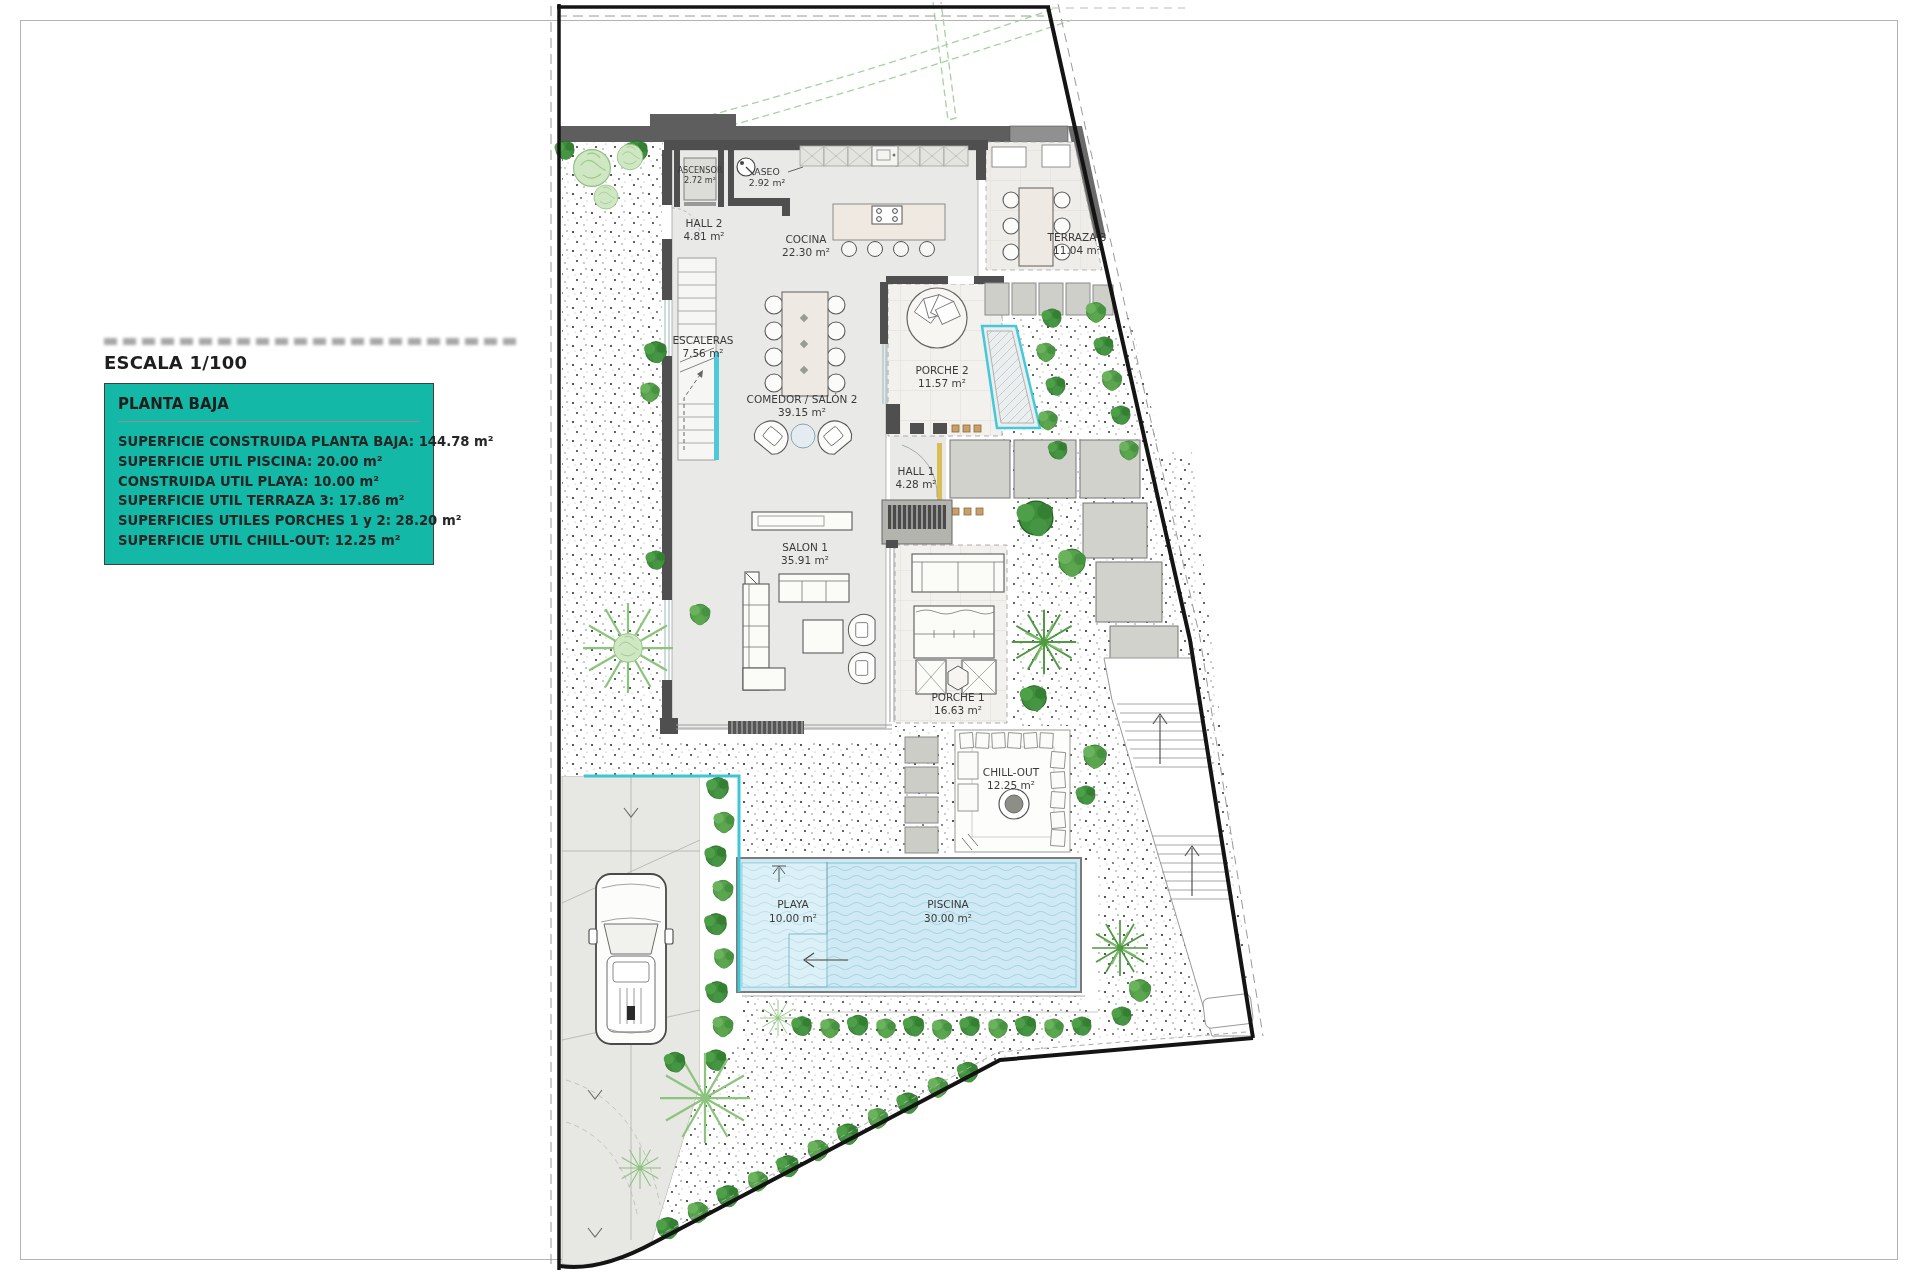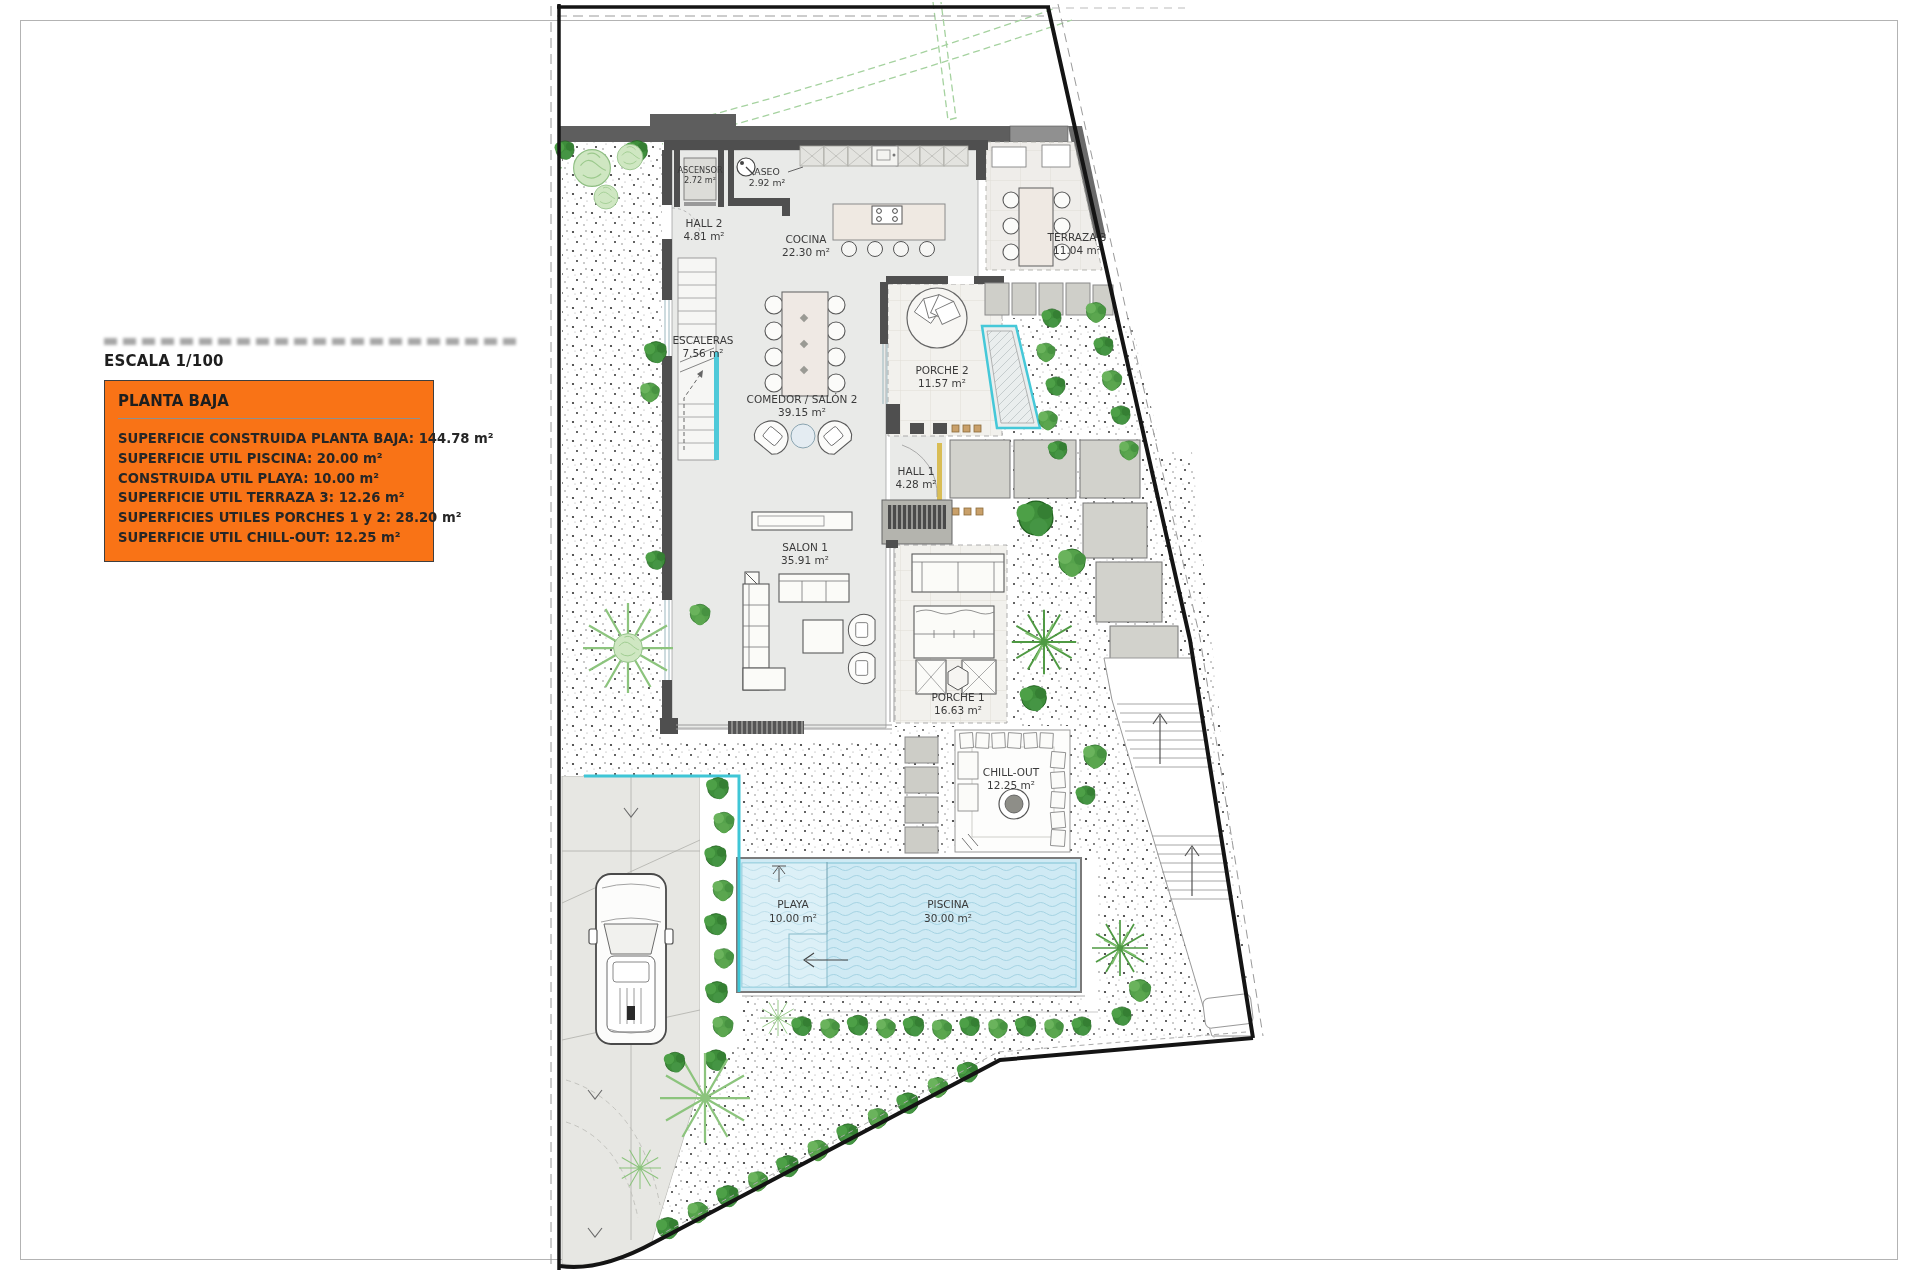--- a/index.html
+++ b/index.html
@@ -6,22 +6,22 @@
   .page{position:relative;width:1920px;height:1280px;background:#ffffff;overflow:hidden;
         font-family:"DejaVu Sans",sans-serif;}
   .sheet-frame{position:absolute;left:20px;top:20px;right:22px;bottom:20px;
         border:1px solid #b3b3b3;pointer-events:none;}
   .plan{position:absolute;left:0;top:0;}
   
   .legend{position:absolute;left:104px;top:338px;width:430px;color:#222;}
   .redact{height:7px;width:416px;margin:0 0 7px 0;opacity:.6;
         background:repeating-linear-gradient(90deg,#6d6d6d 0 13px,transparent 13px 19px);
         filter:blur(1.5px);}
-  .scale-label{font-size:15px;font-weight:bold;letter-spacing:.2px;margin-bottom:10px;color:#1e1e1e;}
-  .legend-box{border:1.6px solid #3f3f3f;width:302px;padding:11px 13px 13px 13px;background:#f97316;}
+  .scale-label{font-size:18px;font-weight:bold;letter-spacing:.2px;margin-bottom:10px;color:#1e1e1e;}
+  .legend-box{border:1.6px solid #3f3f3f;width:302px;padding:11px 13px 13px 13px;background:#14b8a6;}
   .legend-title{font-size:15px;font-weight:bold;color:#1e1e1e;padding-bottom:8px;
         border-bottom:1.4px solid #8f8f8f;margin-bottom:10px;}
   .legend-item{font-size:13.2px;font-weight:600;color:#262626;line-height:19.8px;white-space:nowrap;}
   
   .lbl{font-family:"DejaVu Sans",sans-serif;font-size:10.5px;fill:#3a3a3a;text-anchor:middle;}
   .lbl.sm{font-size:8.2px;}
   .lbl.xs{font-size:9.3px;}
   .wall{fill:#4f4f4f;}
   .frn{fill:#fbfbf8;stroke:#5a5a5a;stroke-width:1.1;}
   .thin{stroke:#8c8c8c;stroke-width:.8;fill:none;}
@@ -33,21 +33,21 @@
   <div class="sheet-frame"></div>
 
   <div class="legend">
     <div class="redact"></div>
     <div class="scale-label">ESCALA 1/100</div>
     <div class="legend-box">
       <div class="legend-title">PLANTA BAJA</div>
       <div class="legend-item">SUPERFICIE CONSTRUIDA PLANTA BAJA: 144.78 m²</div>
       <div class="legend-item">SUPERFICIE UTIL PISCINA: 20.00 m²</div>
       <div class="legend-item">CONSTRUIDA UTIL PLAYA: 10.00 m²</div>
-      <div class="legend-item">SUPERFICIE UTIL TERRAZA 3: 12.26 m²</div>
+      <div class="legend-item">SUPERFICIE UTIL TERRAZA 3: 17.86 m²</div>
       <div class="legend-item">SUPERFICIES UTILES PORCHES 1 y 2: 28.20 m²</div>
       <div class="legend-item">SUPERFICIE UTIL CHILL-OUT: 12.25 m²</div>
     </div>
   </div>
 
   <svg class="plan" width="1920" height="1280" viewBox="0 0 1920 1280">
     <defs>
       <pattern id="gravel" width="19" height="19" patternUnits="userSpaceOnUse">
         <rect width="19" height="19" fill="#ffffff"></rect>
         <circle cx="3" cy="4" r="1.1" fill="#2e2e2e"></circle>

